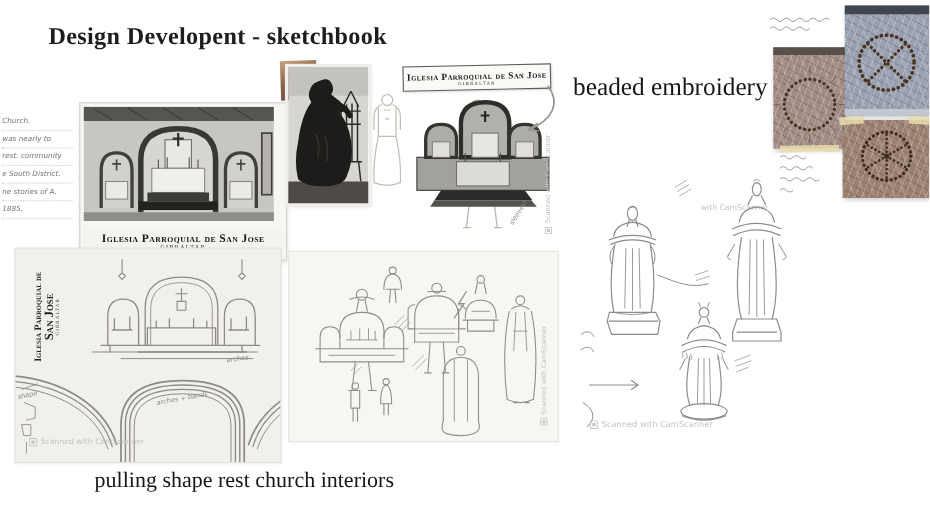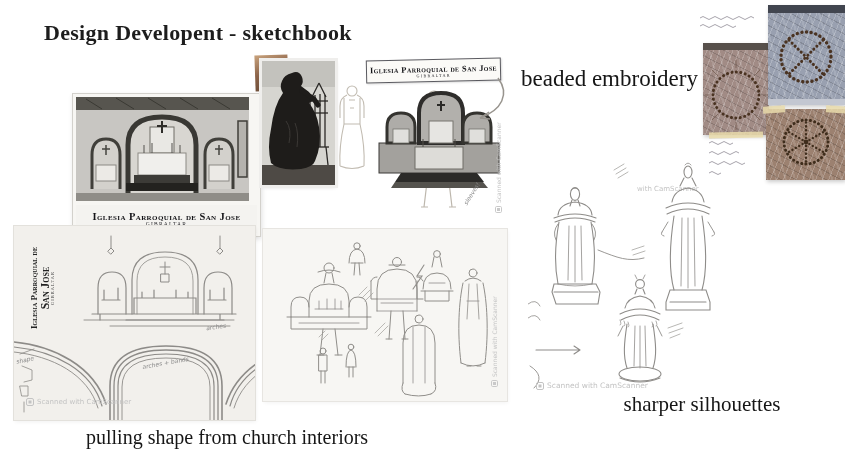--- a/index.html
+++ b/index.html
@@ -65,20 +65,28 @@
   .wm{font-family:"DejaVu Sans",sans-serif;font-size:7px;color:#c3c3c3;display:flex;align-items:center;gap:3px;white-space:nowrap;}
   .wm.v{transform:rotate(-90deg);transform-origin:0 0;font-size:6px;}
 </style>
 </head>
 <body>
 
 <div class="stage">
 
   <div class="abs title">Design Developent - sketchbook</div>
 
+  <div class="abs hand margin-notes">
+    <div class="ln">Church.</div>
+    <div class="ln">was nearly to</div>
+    <div class="ln">rest. community</div>
+    <div class="ln">e South District.</div>
+    <div class="ln">ne stories of A.</div>
+    <div class="ln">1885.</div>
+  </div>
 
   <div class="abs photo-frame">
     <svg width="173" height="104" viewBox="0 0 173 104">
       <rect x="0" y="0" width="173" height="104" fill="#c8c6c2"></rect>
       <rect x="0" y="0" width="173" height="13" fill="#57554f"></rect>
       <g stroke="#3a3933" stroke-width="1">
           <line x1="10" y1="2" x2="26" y2="12"></line>
           <line x1="40" y1="1" x2="58" y2="12"></line>
           <line x1="72" y1="1" x2="90" y2="12"></line>
           <line x1="104" y1="1" x2="122" y2="12"></line>
@@ -152,21 +160,21 @@
     <div class="abs hand tiny-note" style="left:2px;top:130px;transform:rotate(-12deg);">shape</div>
     <div class="abs wm" style="left:12px;top:172px;">
       <svg width="8" height="8">
           <rect x="0.5" y="0.5" width="7" height="7" rx="1.5" fill="none" stroke="#c3c3c3"></rect>
           <rect x="2.5" y="2.5" width="3" height="3" fill="#c3c3c3"></rect>
         </svg>
       <span>Scanned with CamScanner</span>
     </div>
   </div>
 
-  <div class="abs cap cap-pulling">pulling shape from church interiors</div>
+  <div class="abs cap cap-pulling">pulling shape rest church interiors</div>
 
   <div class="abs sepia"></div>
 
   <div class="abs woman">
     <svg width="73" height="124" viewBox="0 0 73 124">
       <rect width="73" height="124" fill="#d6d5d0"></rect>
       <rect y="0" width="73" height="26" fill="#c3c2bd"></rect>
       <rect y="104" width="73" height="20" fill="#4e4a45"></rect>
 
       <g stroke="#2b2926" stroke-width="1.3" fill="none">
@@ -417,16 +425,15 @@
 
   <div class="abs wm" style="left:536px;top:381px;font-size:7.5px;">
     <svg width="8" height="8">
         <rect x="0.5" y="0.5" width="7" height="7" rx="1.5" fill="none" stroke="#c3c3c3"></rect>
         <rect x="2.5" y="2.5" width="3" height="3" fill="#c3c3c3"></rect>
       </svg>
     <span>Scanned with CamScanner</span>
   </div>
 
   <div class="abs cap cap-contrast">
-    <div>sharper silhouettes</div>
   </div>
 
 </div>
 
 </body></html>

